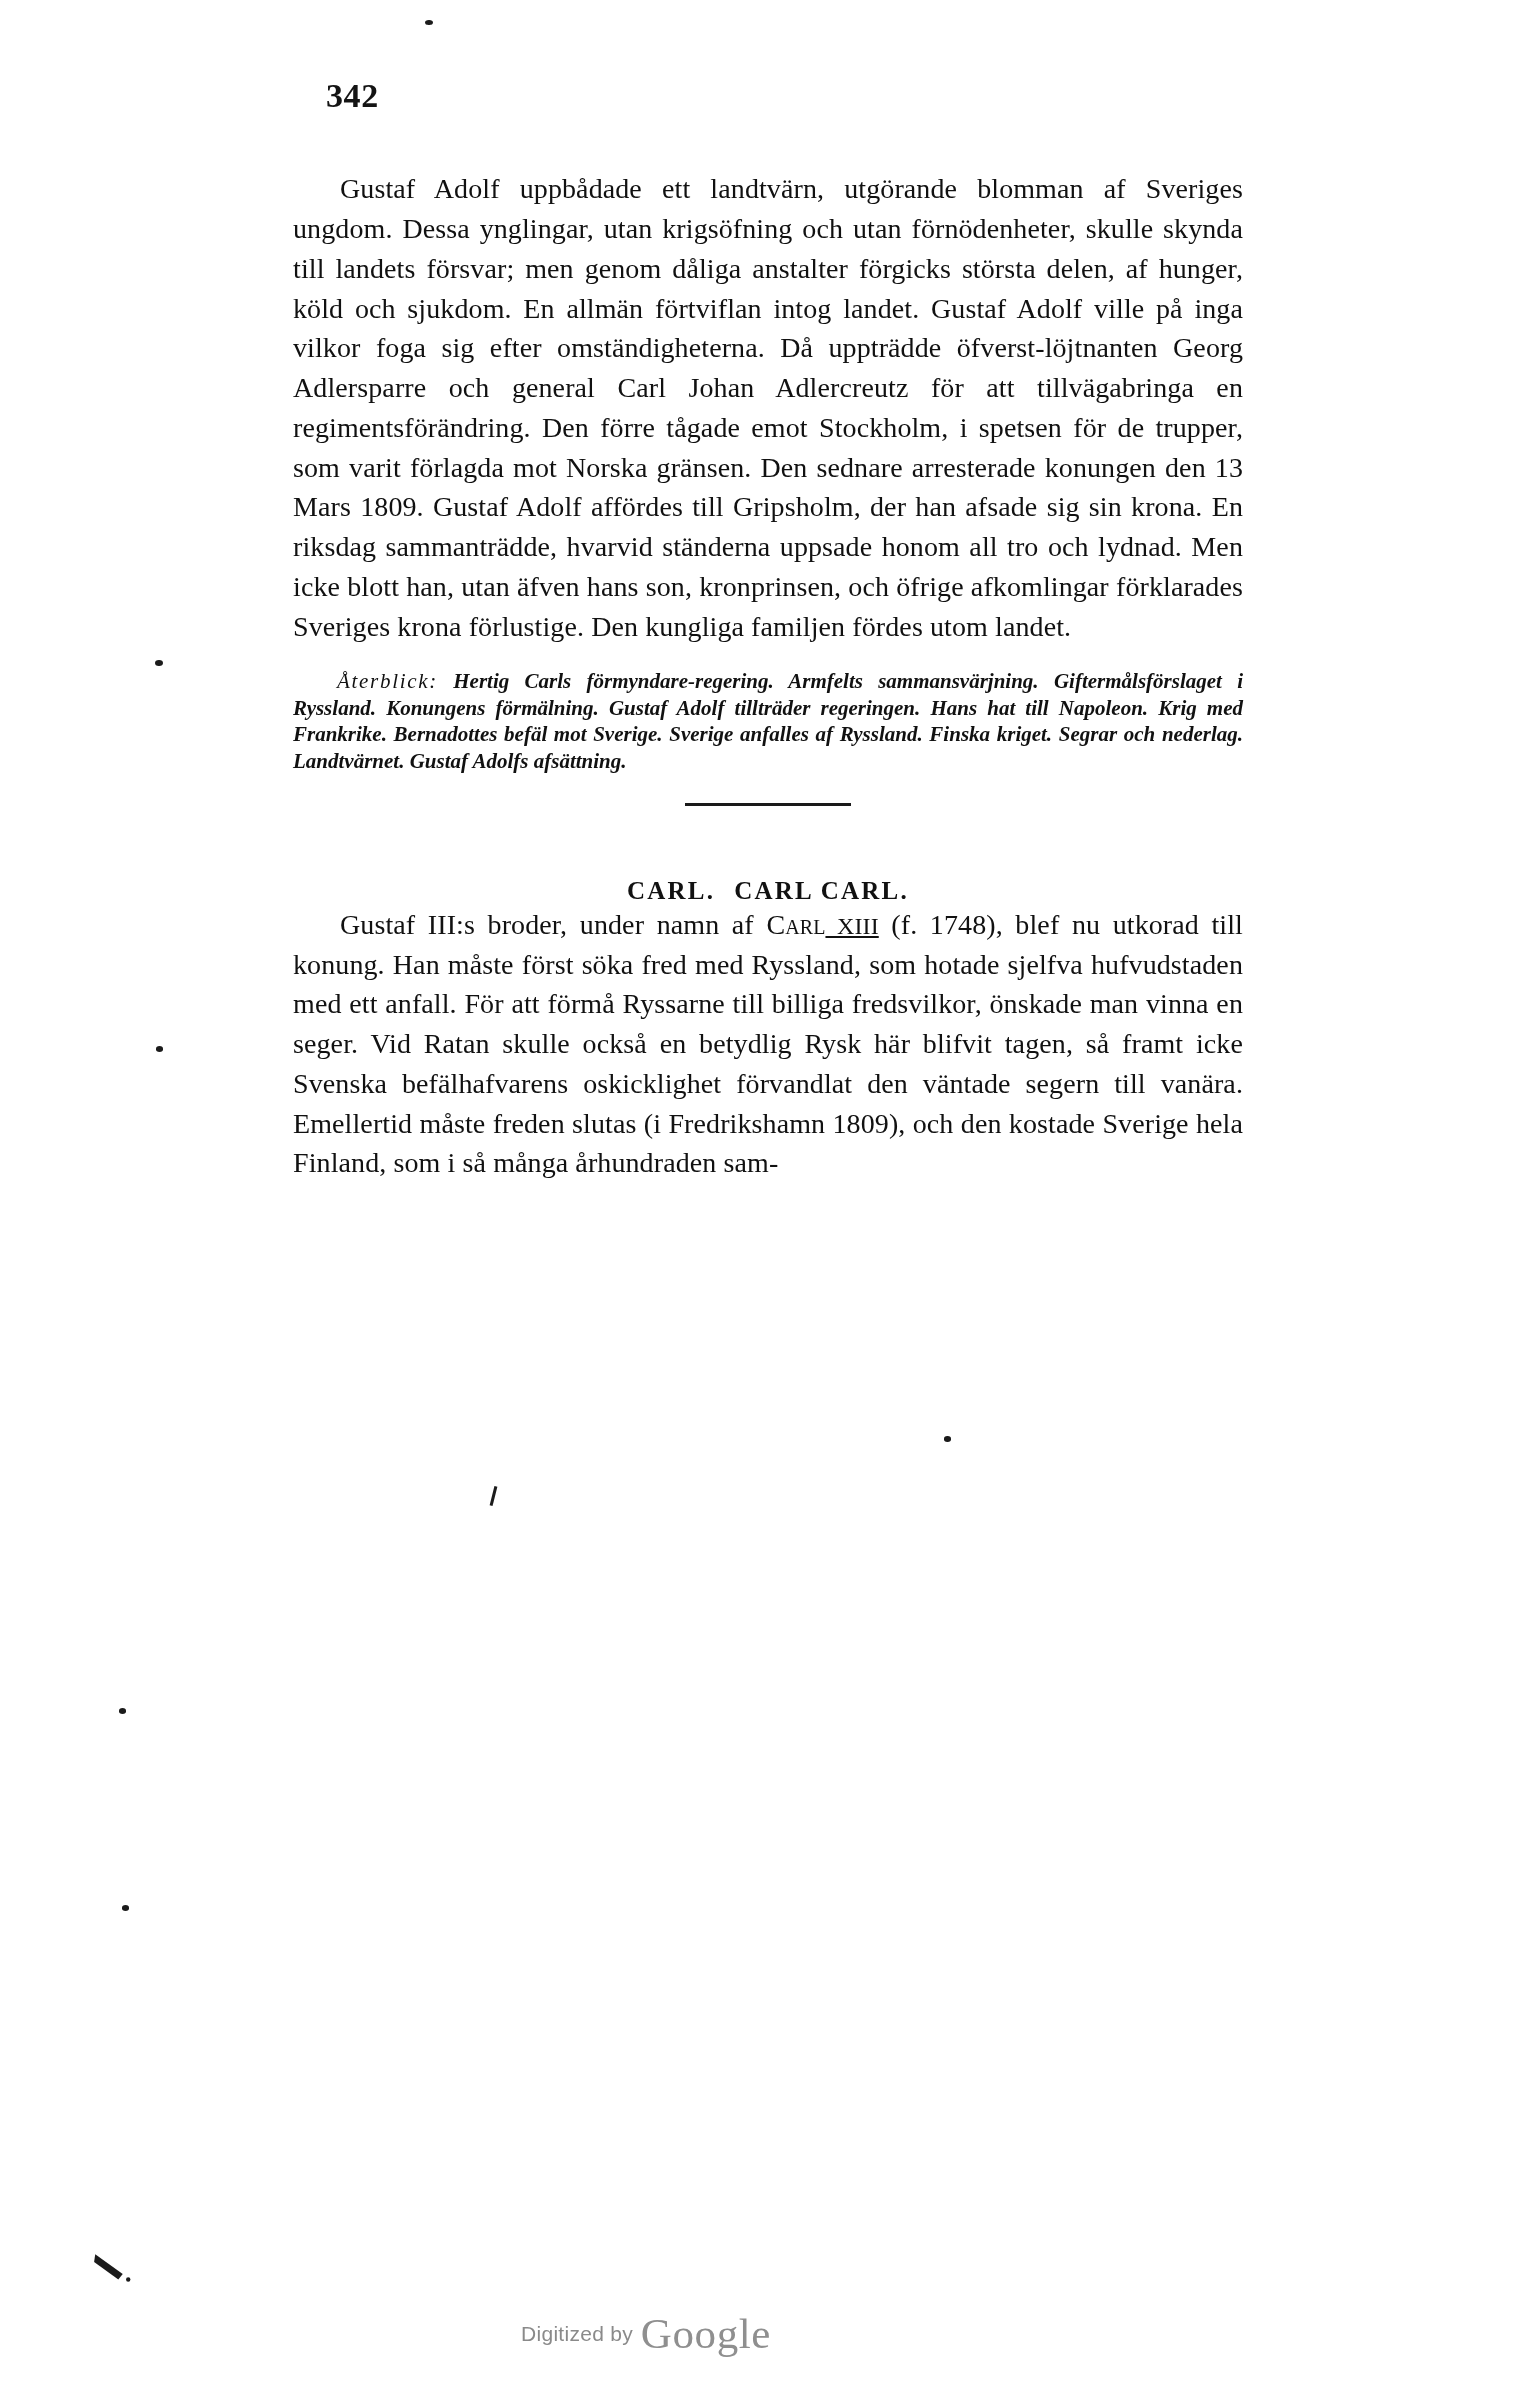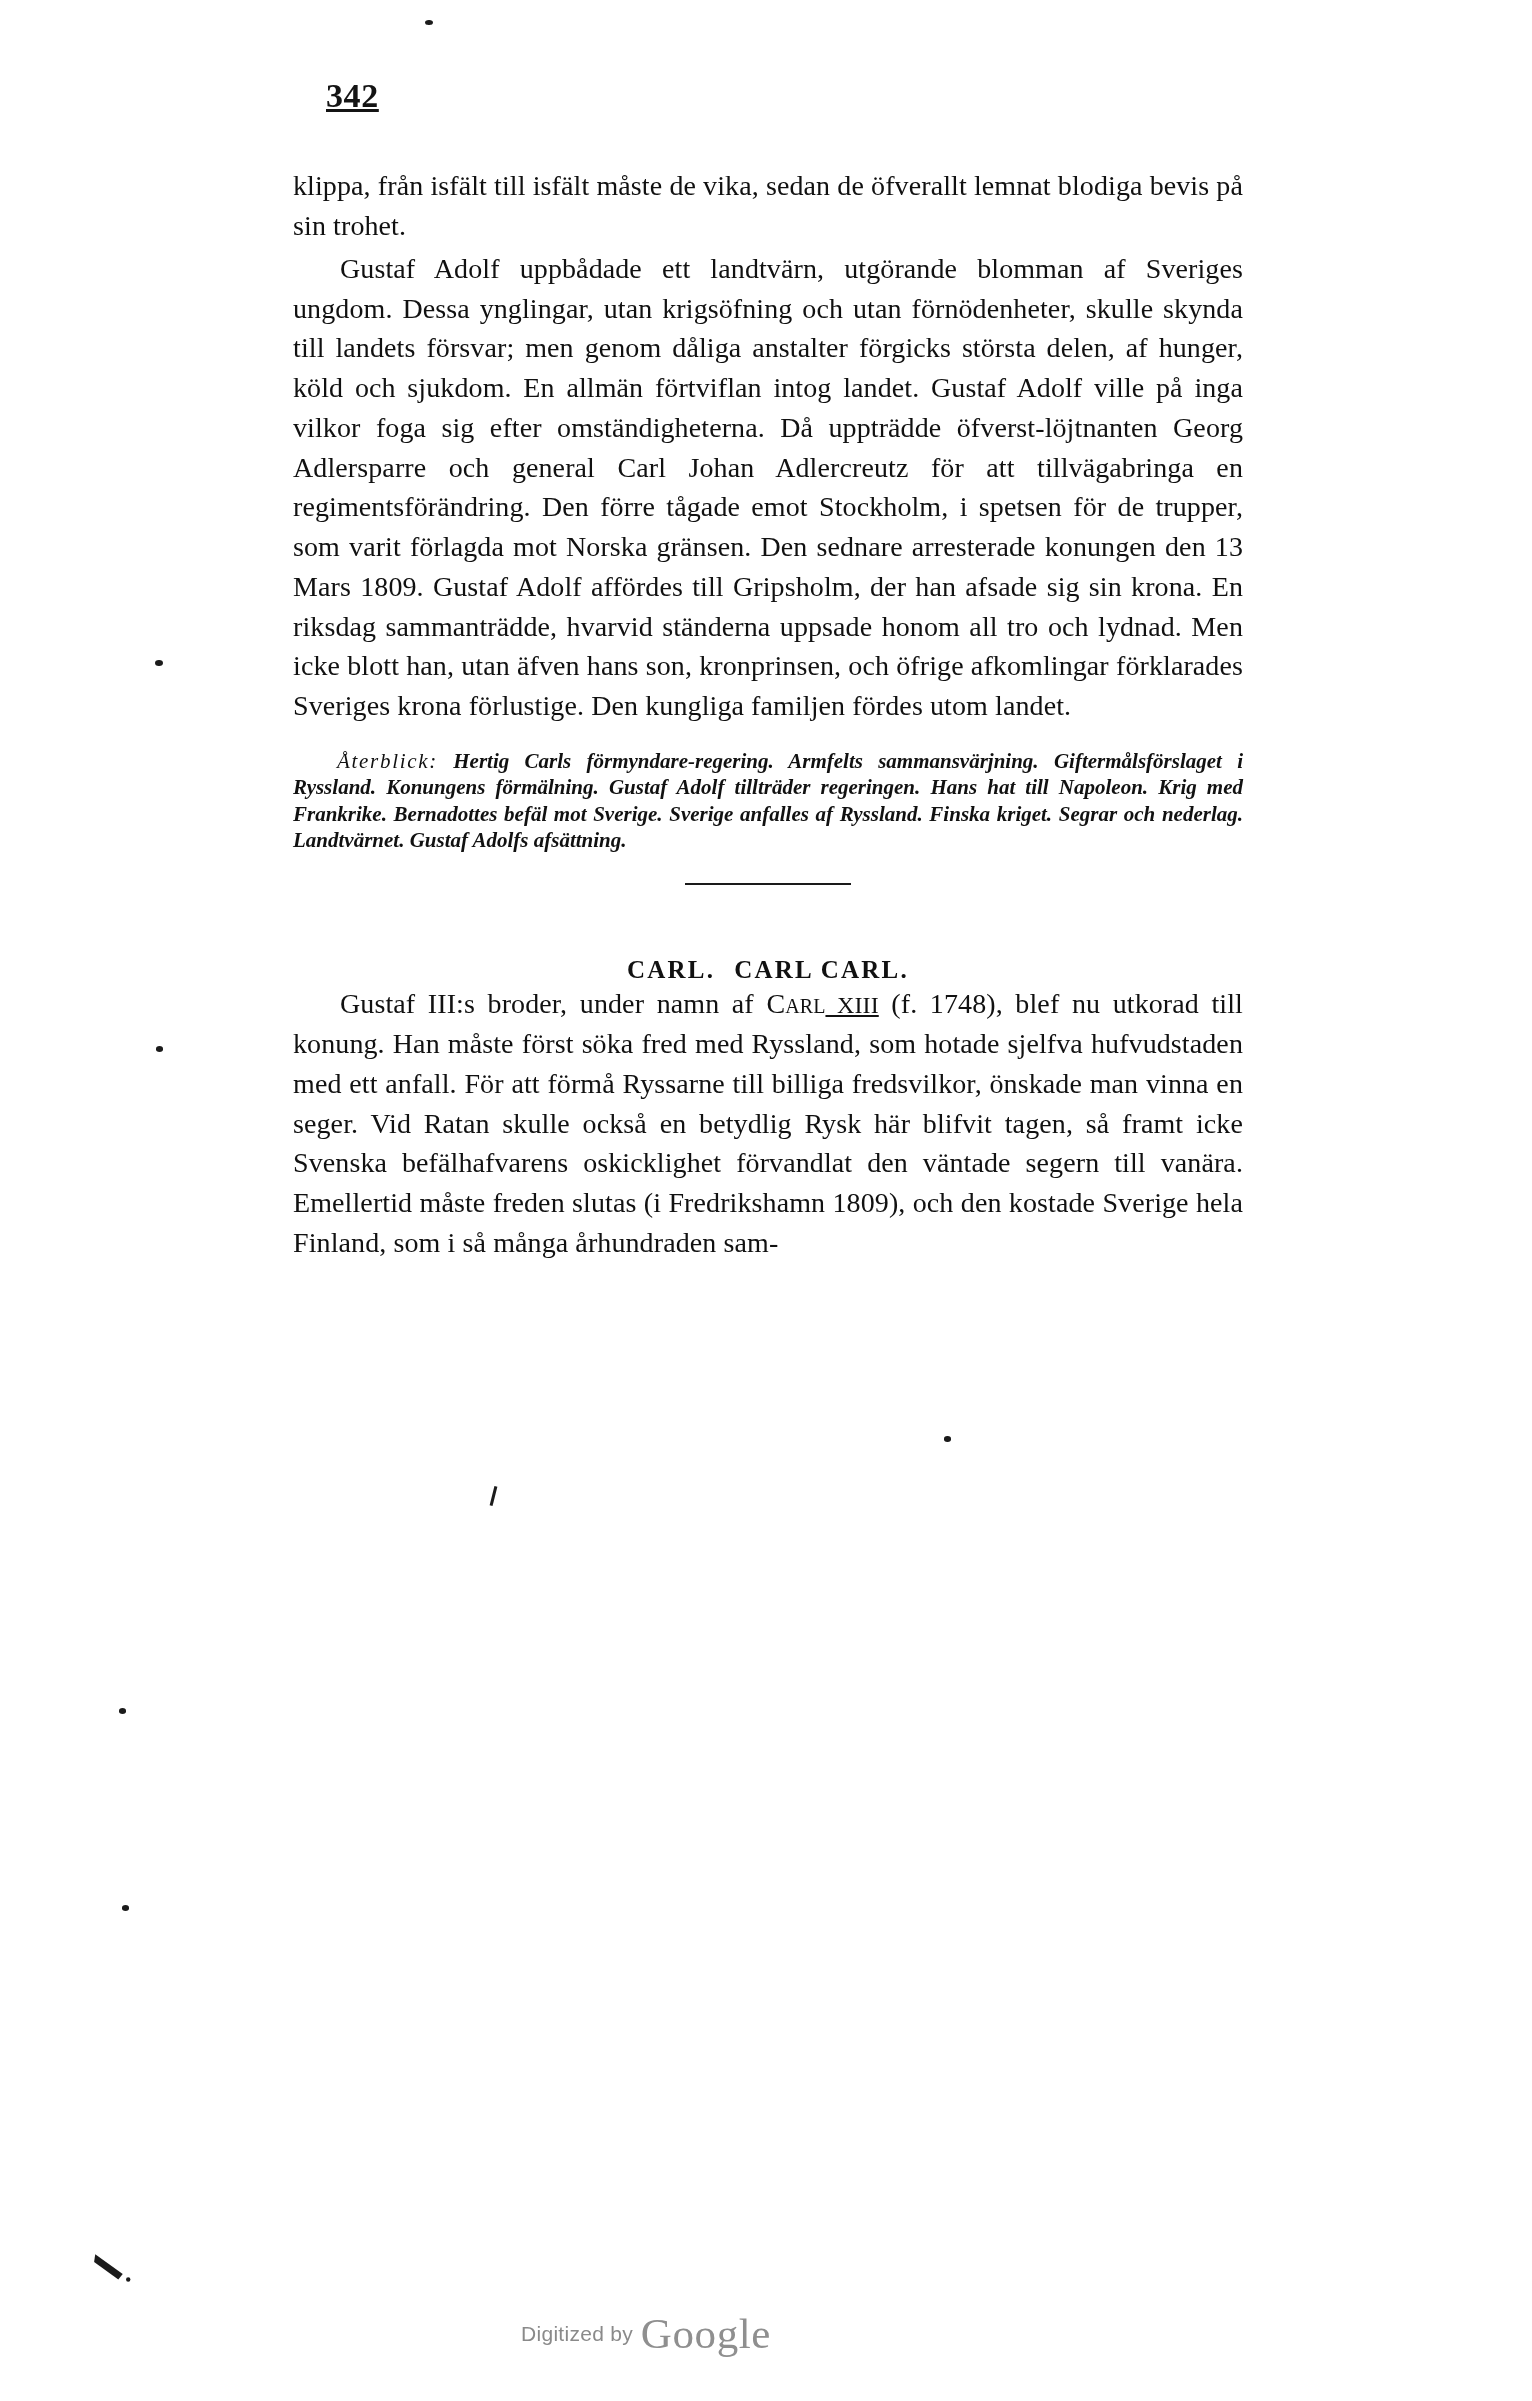--- a/index.html
+++ b/index.html
@@ -19,21 +19,20 @@
   
   .page-number {
     position: absolute;
     left: 326px;
     top: 77px;
     font-family: "Liberation Serif", serif;
     font-size: 34px;
     font-weight: bold;
     letter-spacing: 0.6px;
     color: #141414;
-    text-decoration: underline;
   }
   
   .column {
     position: absolute;
     left: 293px;
     top: 166px;
     width: 950px;
   }
   p.body {
     margin: 0;
@@ -155,21 +154,20 @@
   <div class="mark mark-left-2"></div>
   <div class="mark mark-left-3"></div>
   <div class="mark mark-left-4"></div>
   <div class="mark mark-tick"></div>
   <div class="mark mark-dot-right"></div>
 
   <div class="page-number">342</div>
 
   <div class="column">
 
-    <p class="body first-indent">klippa, från isfält till isfält måste de vika, sedan de öfverallt lemnat blodiga bevis på sin trohet.</p>
 
     <p class="body indent" style="margin-top:3.3px;">Gustaf Adolf uppbådade ett landtvärn, utgörande blomman af Sveriges ungdom. Dessa ynglingar, utan krigsöfning och utan förnödenheter, skulle skynda till landets försvar; men genom dåliga anstalter förgicks största delen, af hunger, köld och sjukdom. En allmän förtviflan intog landet. Gustaf Adolf ville på inga vilkor foga sig efter omständigheterna. Då uppträdde öfverst-löjtnanten Georg Adlersparre och general Carl Johan Adlercreutz för att tillvägabringa en regimentsförändring. Den förre tågade emot Stockholm, i spetsen för de trupper, som varit förlagda mot Norska gränsen. Den sednare arresterade konungen den 13 Mars 1809. Gustaf Adolf affördes till Gripsholm, der han afsade sig sin krona. En riksdag sammanträdde, hvarvid ständerna uppsade honom all tro och lydnad. Men icke blott han, utan äfven hans son, kronprinsen, och öfrige afkomlingar förklarades Sveriges krona förlustige. Den kungliga familjen fördes utom landet.</p>
 
     <div class="recap">
       <span class="spaced">Återblick:</span>
       <span>Hertig Carls förmyndare-regering. Armfelts sammansvärjning. Giftermålsförslaget i Ryssland. Konungens förmälning. Gustaf Adolf tillträder regeringen. Hans hat till Napoleon. Krig med Frankrike. Bernadottes befäl mot Sverige. Sverige anfalles af Ryssland. Finska kriget. Segrar och nederlag. Landtvärnet. Gustaf Adolfs afsättning.</span>
     </div>
 
     <div class="rule"></div>
 

